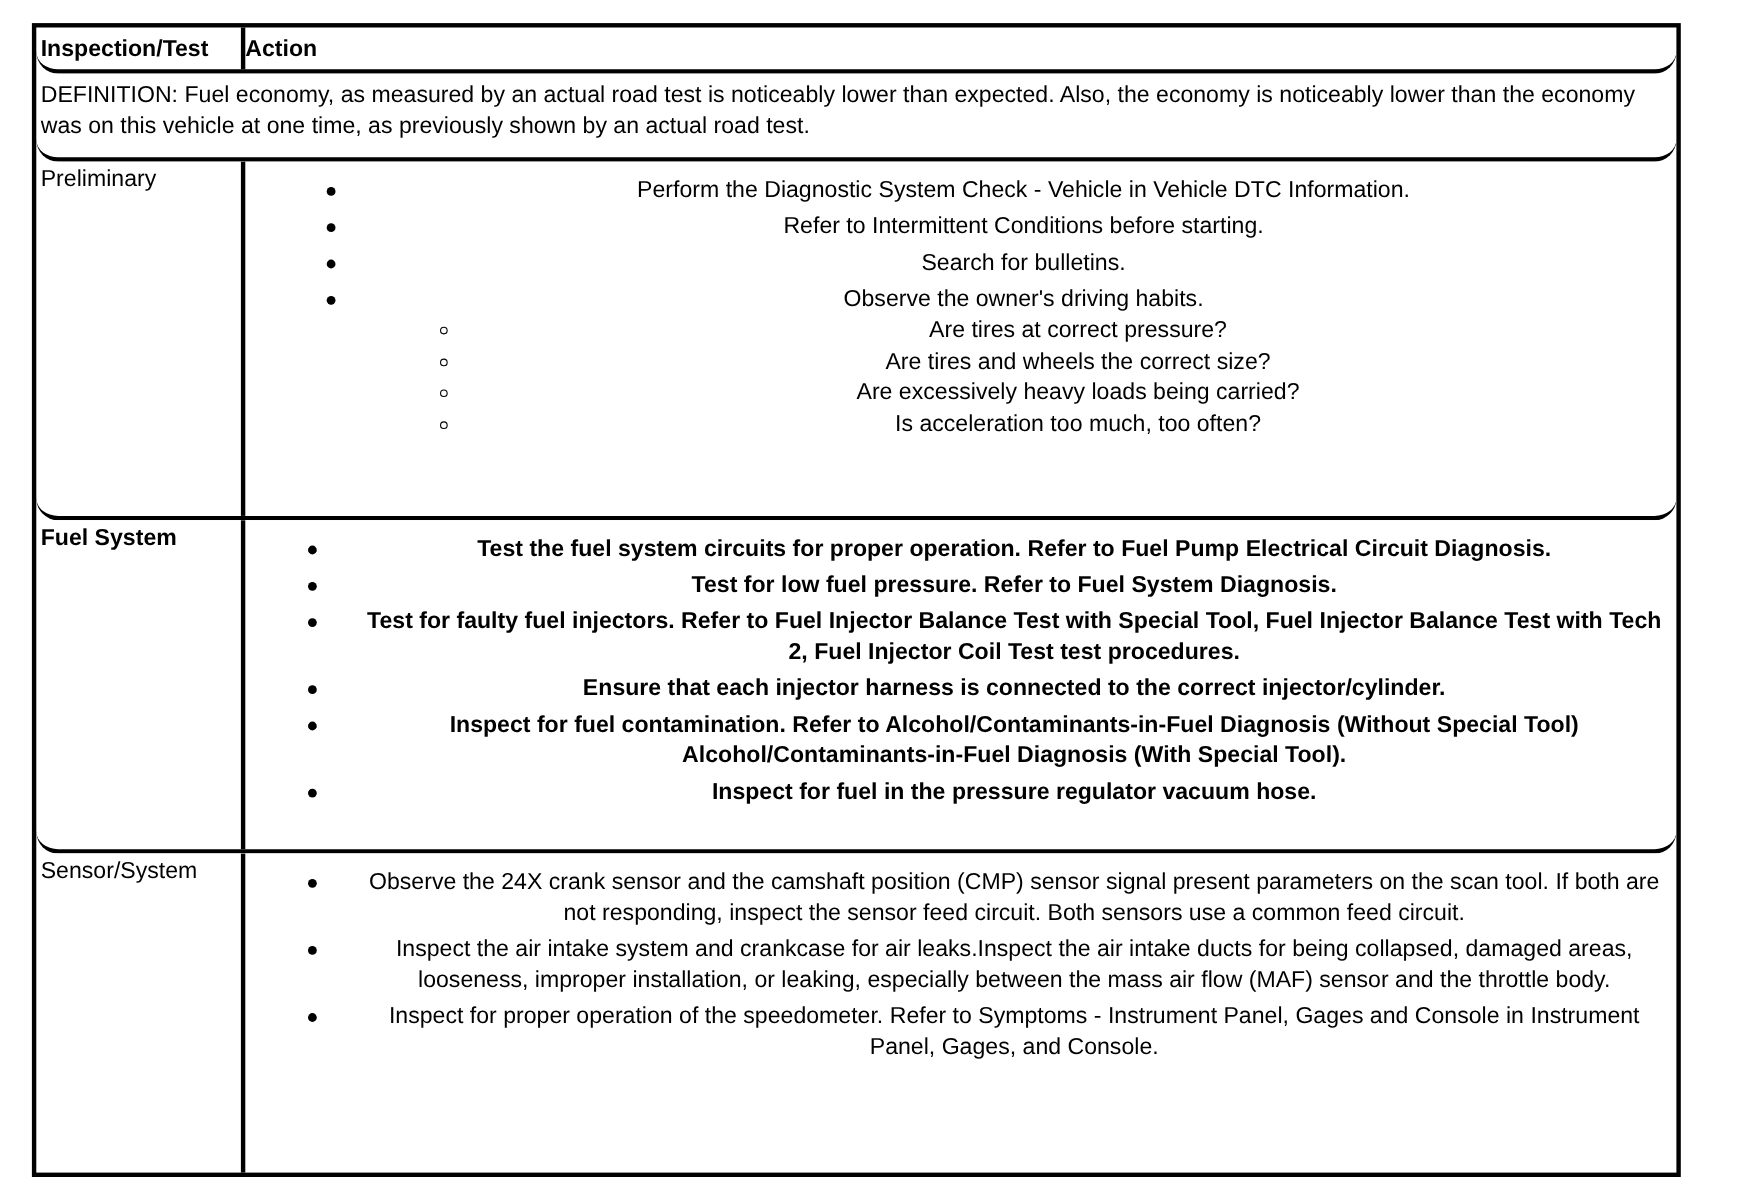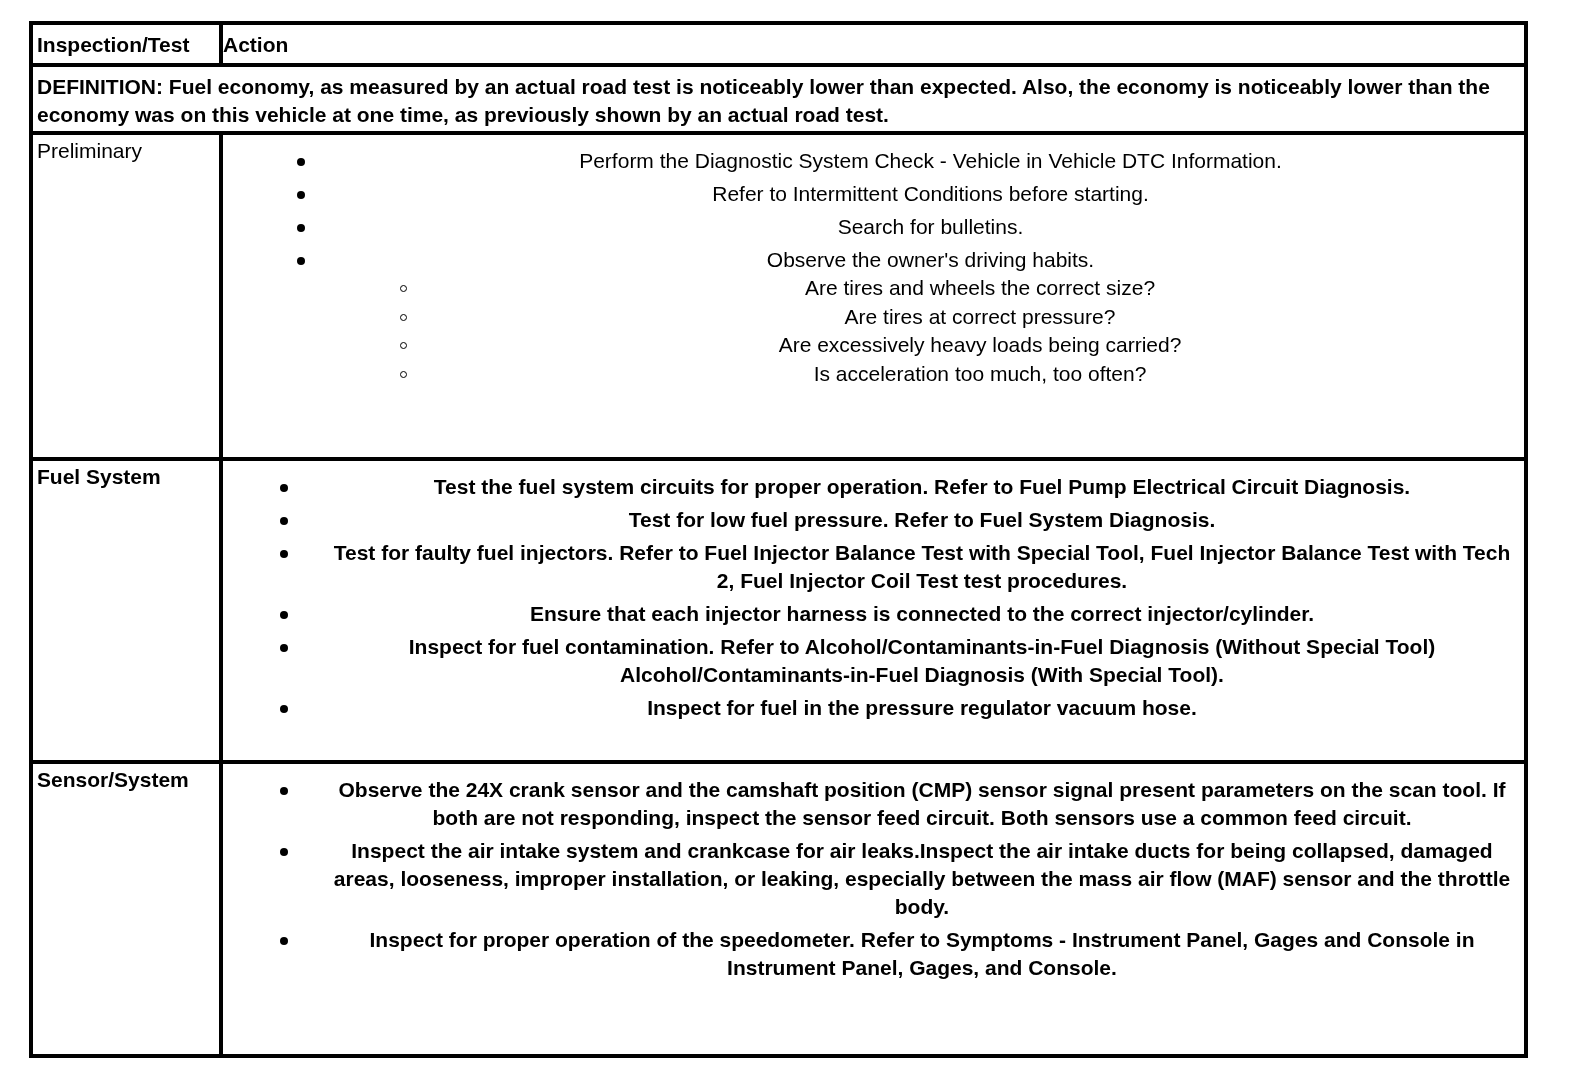--- a/index.html
+++ b/index.html
@@ -20,22 +20,23 @@
     left: 29px;
     top: 21px;
     width: 1499px;
     box-sizing: border-box;
     border: 4px solid #000;
   }
   .row {
     display: flex;
     box-sizing: border-box;
     border-bottom: 4px solid #000;
+    border-radius: 20px;
   }
-  .row:last-child { border-bottom: none; font-weight: bold; }
+  .row:last-child { border-bottom: none; }
   .col-left {
     width: 190px;
     flex: 0 0 190px;
     box-sizing: border-box;
     border-right: 4px solid #000;
     padding: 2px 0 0 4px;
     font-size: 21px;
     line-height: 28px;
   }
   .col-right {
@@ -49,25 +50,24 @@
     padding-top: 6px;
     font-size: 21px;
   }
   .header-row .col-right {
     font-weight: bold;
     text-align: left;
     padding-top: 6px;
     line-height: 28px;
   }
   .definition-row {
-    height: 68px;
+    height: 80px;
     padding: 6px 0 0 4px;
     font-size: 21px;
     line-height: 28px;
-    font-weight: bold;
   }
   .body-row.prelim { height: 326px; gap: 17px; }
   .body-row.fuel { height: 303px; font-weight: bold; }
   .body-row.sensor { height: 290px; }
   ul.bullets {
     list-style: none;
     margin: 0;
     padding: 12px 6px 0 0;
     text-align: center;
   }
@@ -124,22 +124,22 @@
 
   <div class="row body-row prelim">
     <div class="col-left">Preliminary</div>
     <div class="col-right">
       <ul class="bullets">
         <li><span class="bullet"></span><span>Perform the Diagnostic System Check - Vehicle in Vehicle DTC Information.</span></li>
         <li><span class="bullet"></span><span>Refer to Intermittent Conditions before starting.</span></li>
         <li><span class="bullet"></span><span>Search for bulletins.</span></li>
         <li style="margin-bottom:0"><span class="bullet"></span><span>Observe the owner's driving habits.</span>
           <ul class="sub">
+            <li><span class="circle"></span><span>Are tires at correct pressure?</span></li>
             <li><span class="circle"></span><span>Are tires and wheels the correct size?</span></li>
-            <li><span class="circle"></span><span>Are tires at correct pressure?</span></li>
             <li><span class="circle"></span><span>Are excessively heavy loads being carried?</span></li>
             <li><span class="circle"></span><span>Is acceleration too much, too often?</span></li>
           </ul>
         </li>
       </ul>
     </div>
   </div>
 
   <div class="row body-row fuel">
     <div class="col-left">Fuel System</div>

